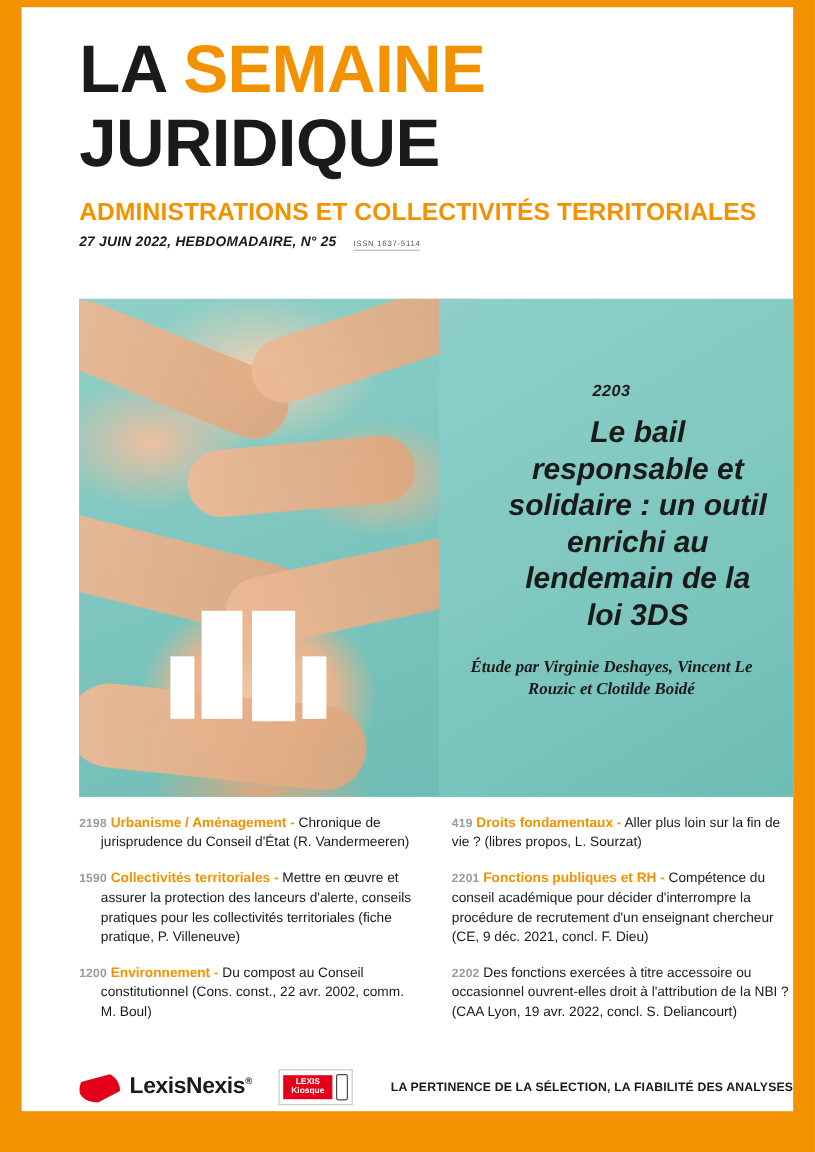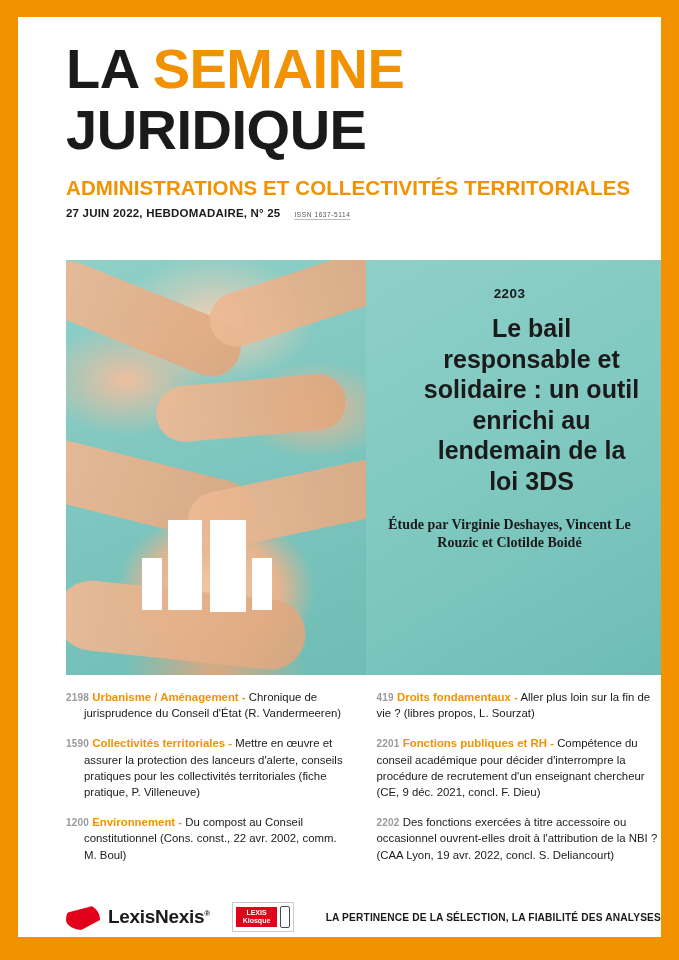--- a/index.html
+++ b/index.html
@@ -9,21 +9,21 @@
     font-family: "Liberation Sans", sans-serif;
     overflow: hidden;
   }
   .page {
     position: relative;
     width: 679px; height: 960px;
     background: #F39200;
   }
   .sheet {
     position: absolute;
-    left: 18px; top: 17px;
+    left: 18px; top: 6px;
     width: 643px; height: 920px;
     background: #ffffff;
   }
 
   
   .masthead {
     padding: 22px 48px 0 48px;
   }
   .title-line {
     font-size: 56px;
@@ -48,20 +48,21 @@
     margin-top: 7px;
     display: flex;
     align-items: baseline;
     gap: 14px;
   }
   .issue-date {
     font-size: 11.5px;
     font-weight: bold;
     color: #1a1a1a;
     letter-spacing: 0.2px;
+    font-style: italic;
   }
   .issn {
     font-size: 6.5px;
     color: #555;
     letter-spacing: 0.6px;
     border-bottom: 1px solid #bbb;
     padding-bottom: 1px;
   }
 
   
@@ -105,22 +106,23 @@
   }
   .fig { position: absolute; background: #ffffff; }
   .fig .head { position: absolute; border-radius: 50%; background: #ffffff; }
   .fig .body { position: absolute; background: #ffffff; }
 
   .cover-right {
     position: absolute;
     left: 300px; top: 0;
     width: 295px; height: 484px;
     background: linear-gradient(150deg, #8ed0c9 0%, #7cc6be 55%, #69bab2 100%);
-    padding: 26px 18px 0 10px;
+    padding: 69px 18px 0 10px;
     text-align: center;
+    font-style: italic;
   }
   .cover-number {
     font-size: 13.5px;
     font-weight: bold;
     color: #1a1a1a;
     letter-spacing: 0.4px;
   }
   .cover-title {
     margin-top: 12px;
     font-size: 25px;

